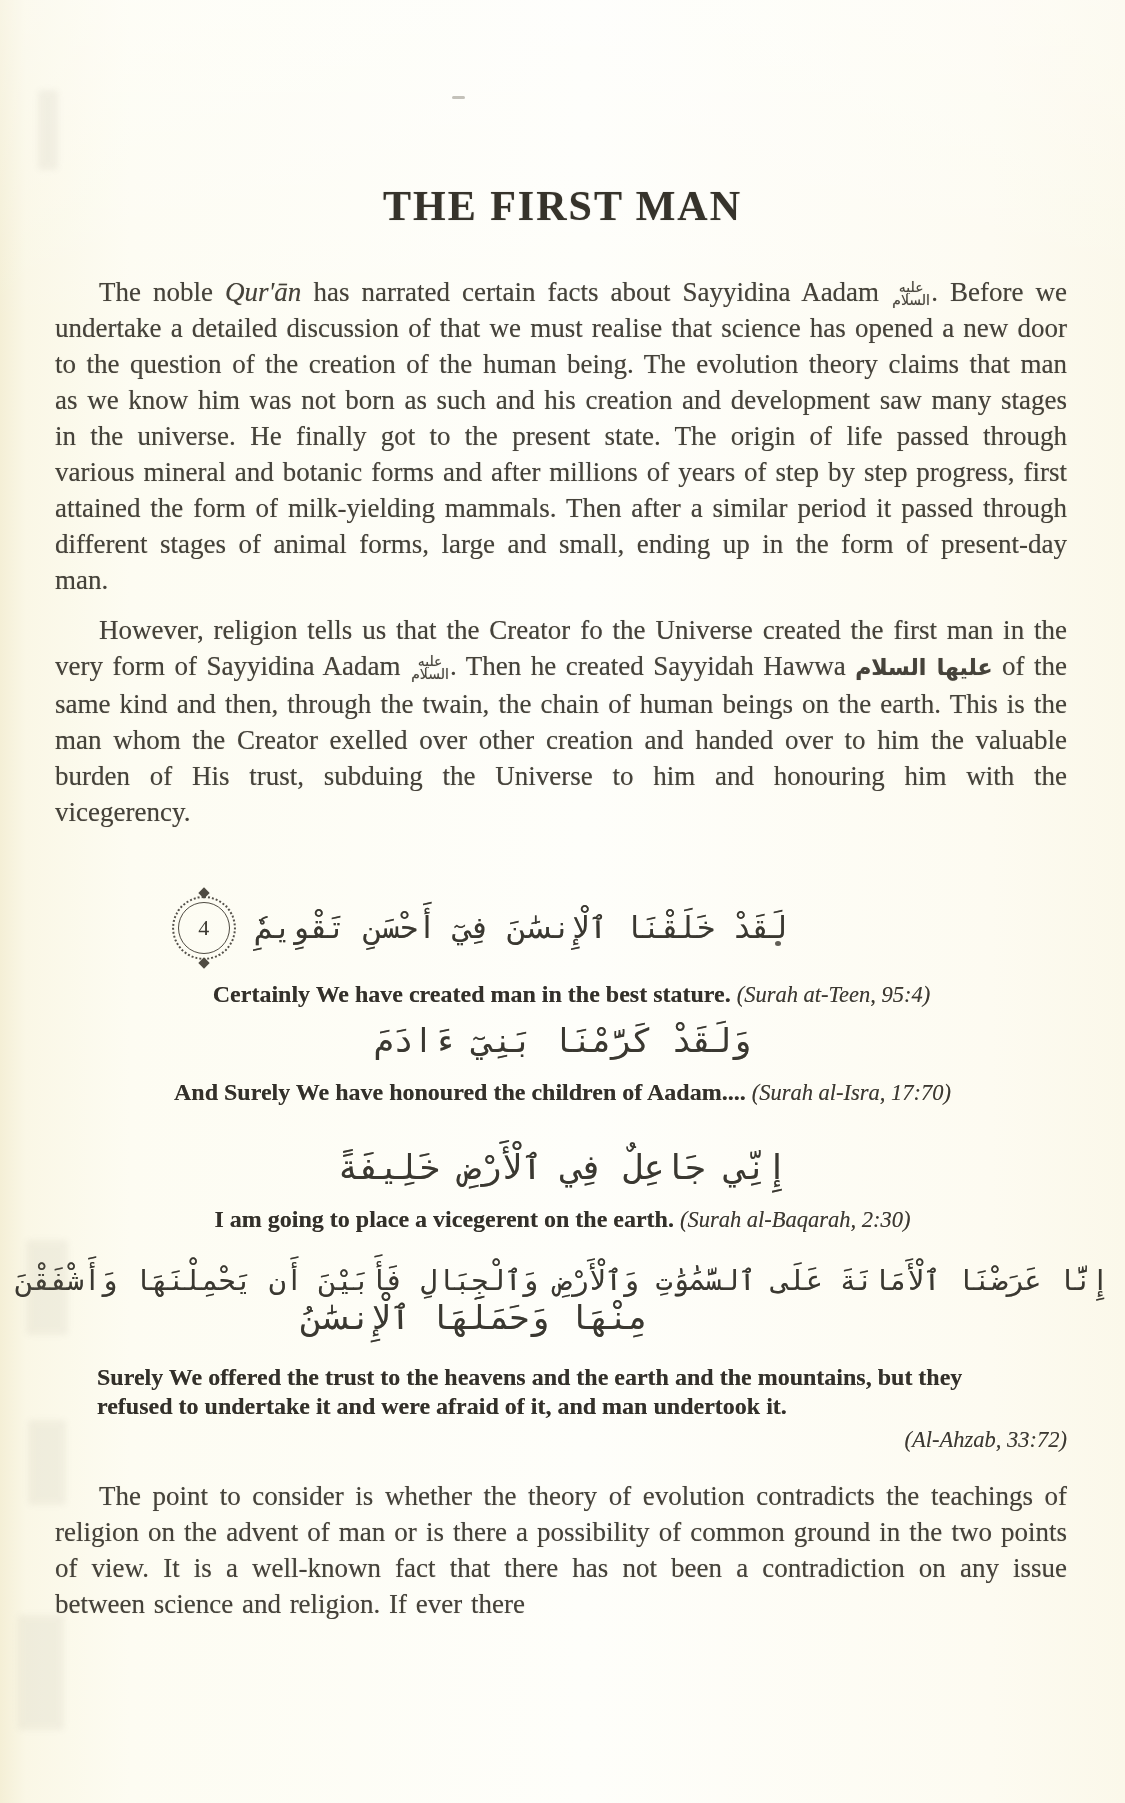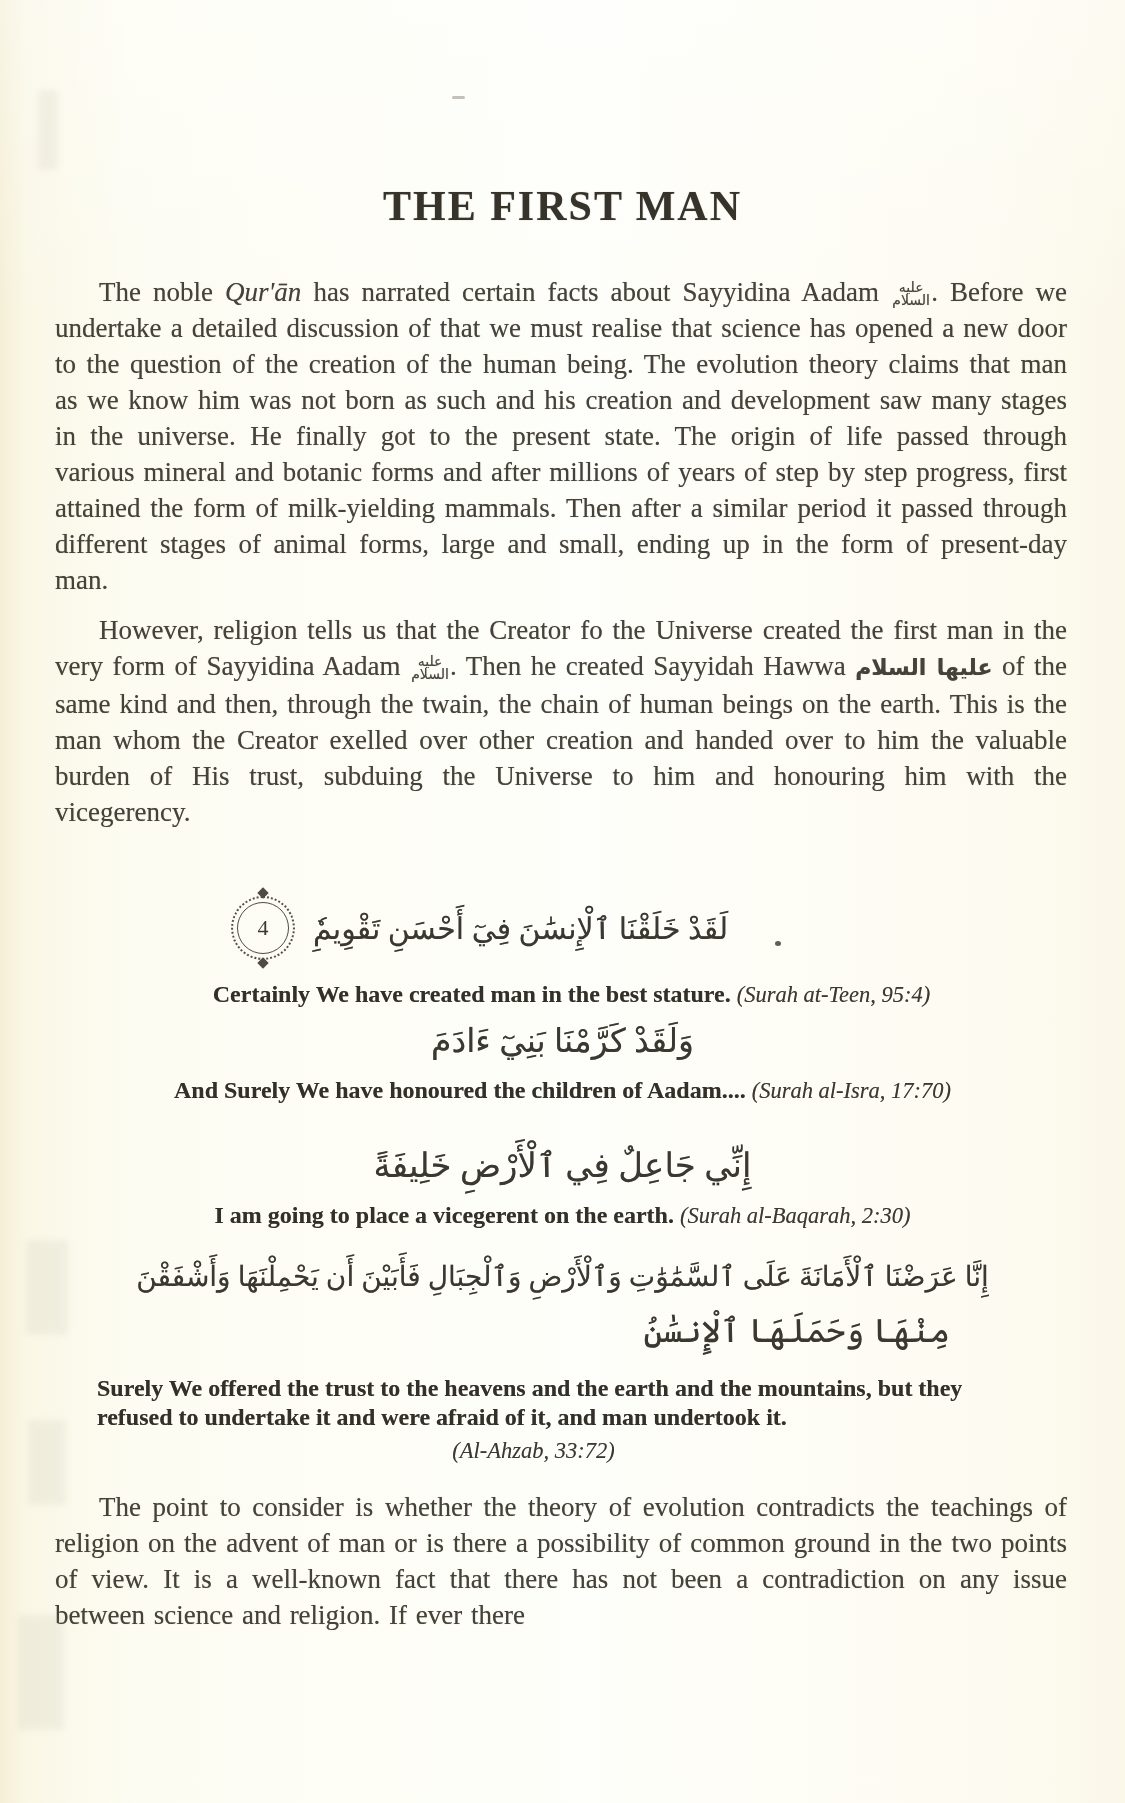--- a/index.html
+++ b/index.html
@@ -62,35 +62,35 @@
     color:#4a473f;
   }
   
   .verse-row{
     display:flex;
     justify-content:center;
     align-items:center;
     gap:24px;
   }
   .arabic-line{
-    font-family:Liberation Serif, serif;
+    font-family:Liberation Mono, monospace;
     direction:rtl;
     unicode-bidi:isolate;
     color:#3a3831;
     text-shadow:0 0 0.6px rgba(60,56,46,0.5);
   }
   .verse-1{margin-top:72px; transform:translateX(-80px);}
   .verse-1 .arabic-line{font-size:30px;}
   .verse-2{margin-top:12px;}
   .verse-2 .arabic-line{font-size:33px;}
   .verse-3{margin-top:40px;}
   .verse-3 .arabic-line{font-size:34px;}
   .verse-4a{margin-top:30px;}
   .verse-4a .arabic-line{font-size:28px;}
-  .verse-4b{margin-top:18px; justify-content:flex-end; padding-right:175px;}
+  .verse-4b{justify-content:center; padding-right:175px;}
   .verse-4b .arabic-line{font-size:33px;}
   
   .medallion{
     position:relative;
     width:50px;height:50px;
     border:1.6px solid #4f4b42;
     border-radius:50%;
     display:flex;align-items:center;justify-content:center;
     flex:0 0 auto;
     background:transparent;
@@ -133,21 +133,21 @@
   .caption-1{margin-top:26px;padding-left:18px;}
   .caption-2{margin-top:16px;}
   .caption-3{margin-top:16px;}
   .caption-4{
     margin:24px 58px 0 97px;
     text-align:left;
     max-width:935px;
   }
   .citation-4{
     margin:6px 58px 0 0;
-    text-align:center;
+    text-align:right;
     font-style:italic;
     font-size:22.5px;
     color:#3c3932;
     text-shadow:0 0 0.6px rgba(55,50,42,0.4);
   }
   
   .artifact{position:absolute;pointer-events:none;}
   .ink-dot{
     width:6px;height:5px;border-radius:50%;
     background:#45423a;opacity:0.85;

